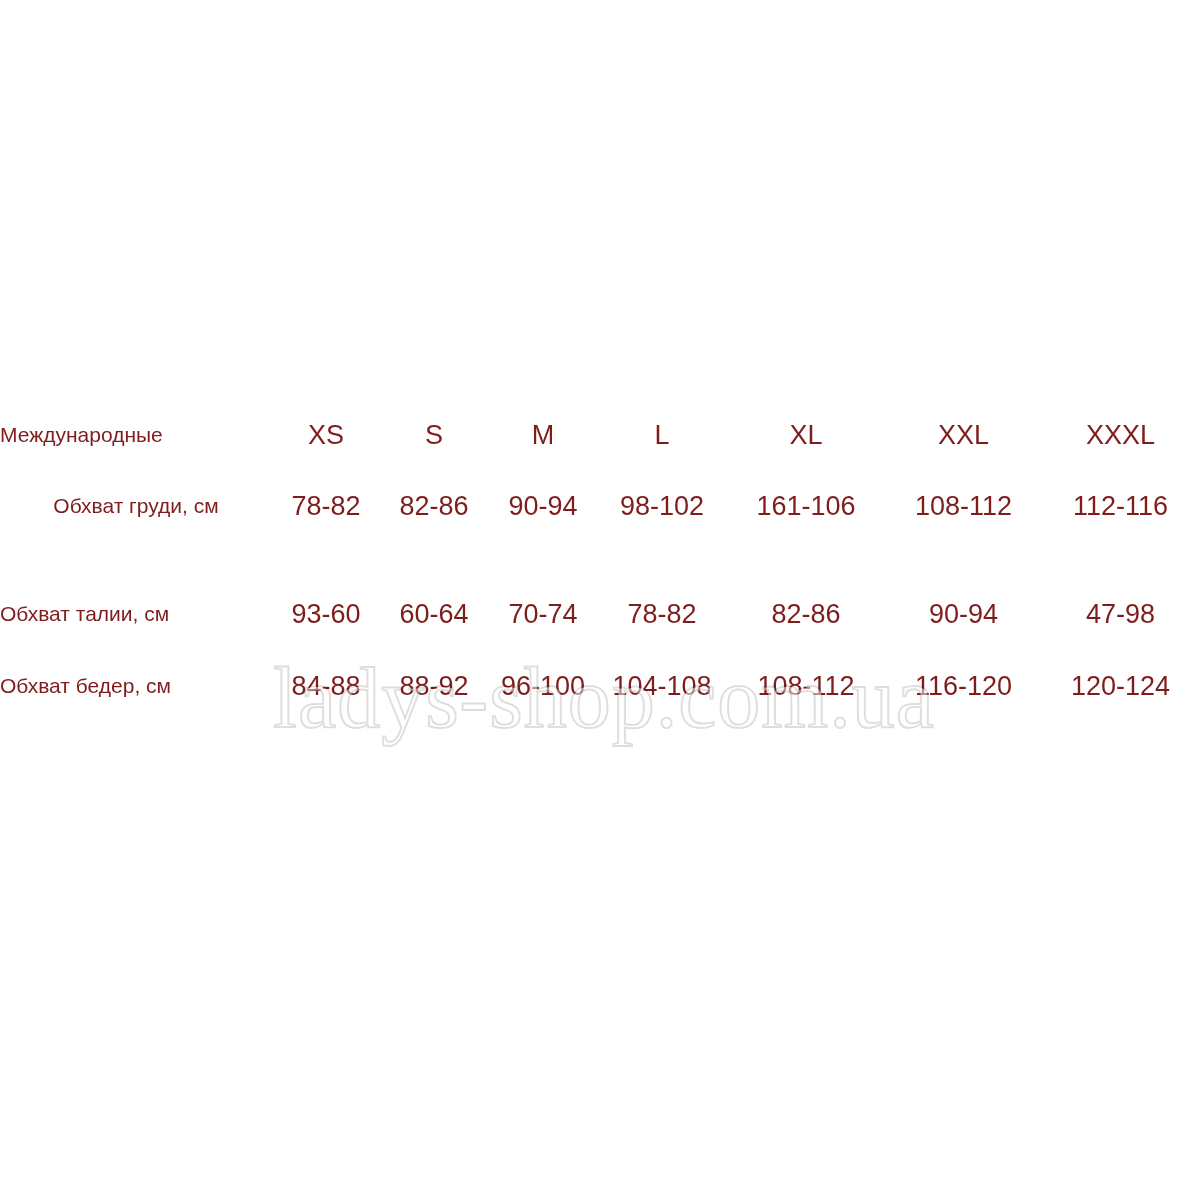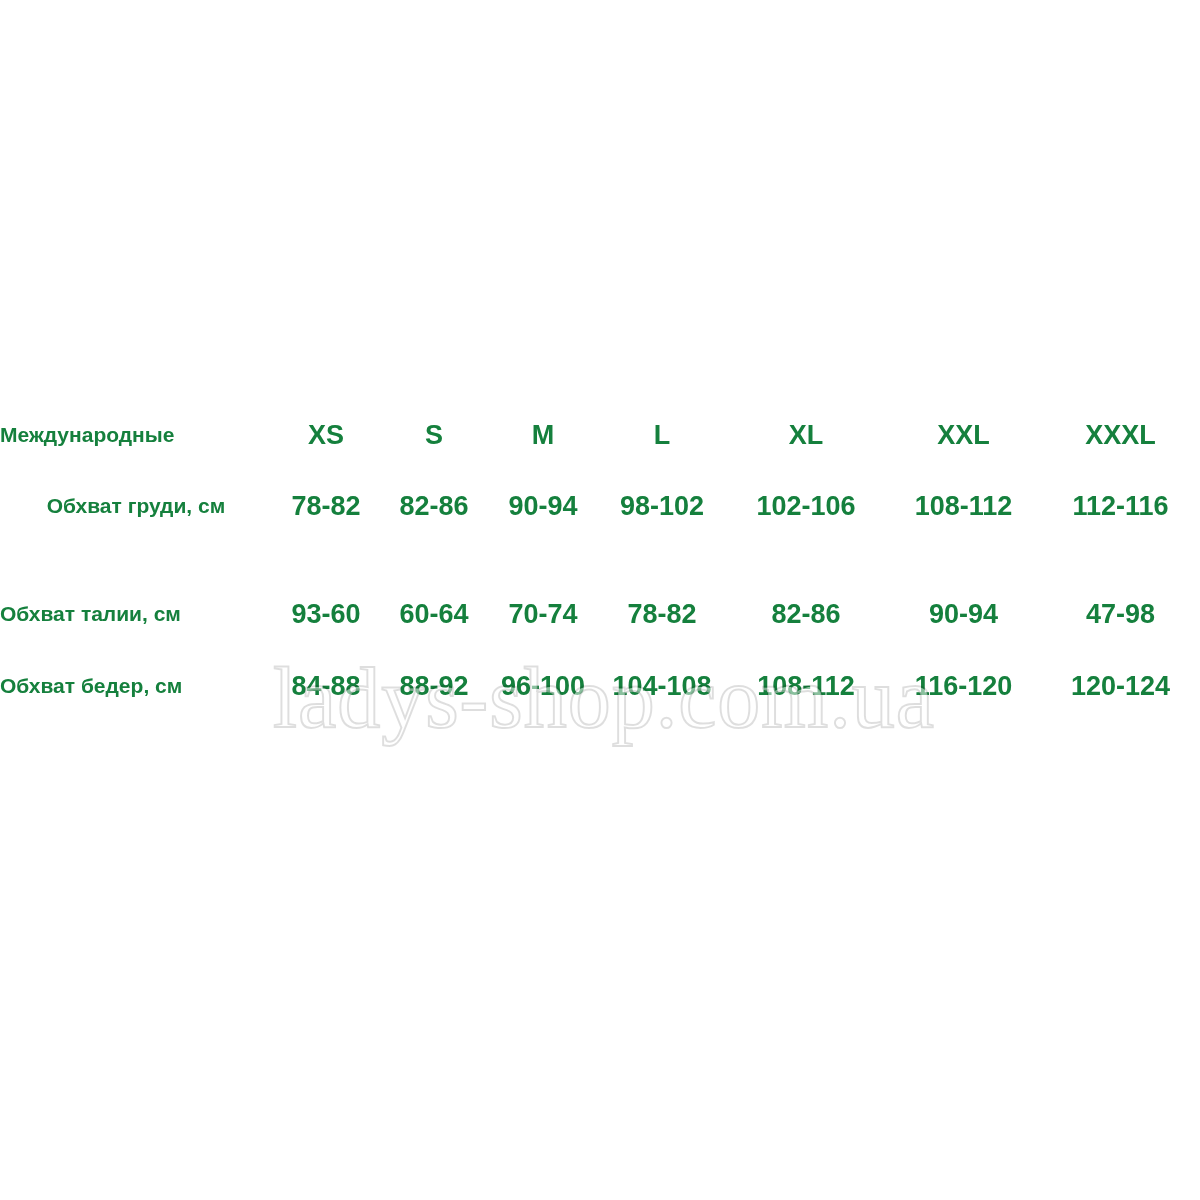--- a/index.html
+++ b/index.html
@@ -19,22 +19,22 @@
     position: absolute;
     left: 0;
     top: 400px;
     width: 1200px;
     border-collapse: collapse;
     table-layout: fixed;
   }
 
   #size-table td {
     padding: 0;
-    color: #15803d;
-    font-weight: bold;
+    color: #7f1d1d;
+    font-weight: normal;
     vertical-align: middle;
     white-space: nowrap;
   }
 
   .row-label {
     font-size: 21px;
     text-align: left;
     padding-left: 10px;
   }
 
@@ -101,21 +101,21 @@
       <td class="cell-val">XL</td>
       <td class="cell-val">XXL</td>
       <td class="cell-val">XXXL</td>
     </tr>
     <tr class="r-chest">
       <td class="row-label">Обхват груди, см</td>
       <td class="cell-val">78-82</td>
       <td class="cell-val">82-86</td>
       <td class="cell-val">90-94</td>
       <td class="cell-val">98-102</td>
-      <td class="cell-val">102-106</td>
+      <td class="cell-val">161-106</td>
       <td class="cell-val">108-112</td>
       <td class="cell-val">112-116</td>
     </tr>
     <tr class="r-gap">
       <td></td>
       <td></td>
       <td></td>
       <td></td>
       <td></td>
       <td></td>

